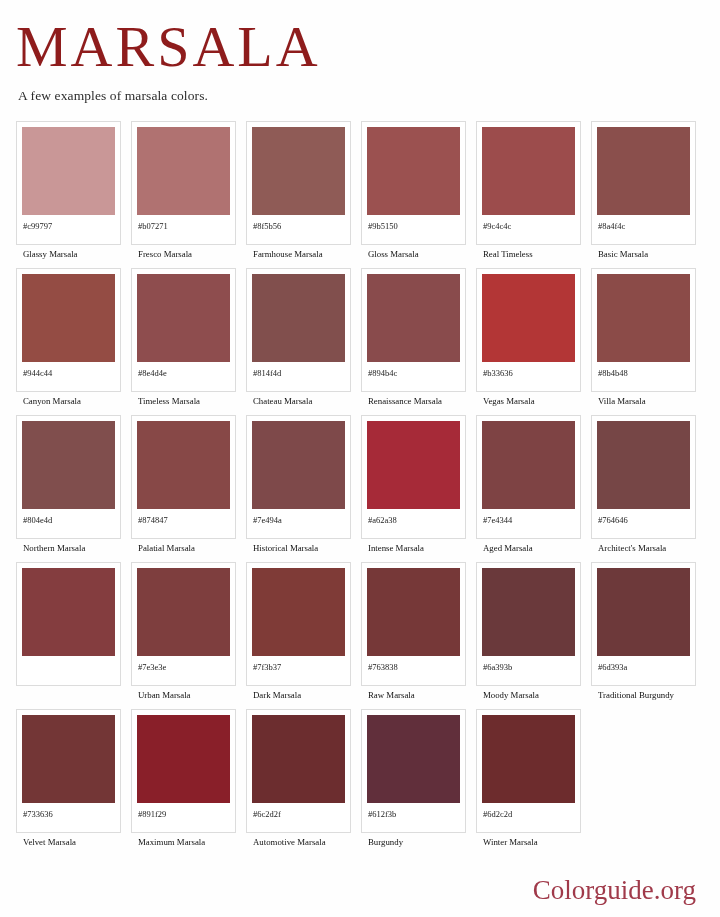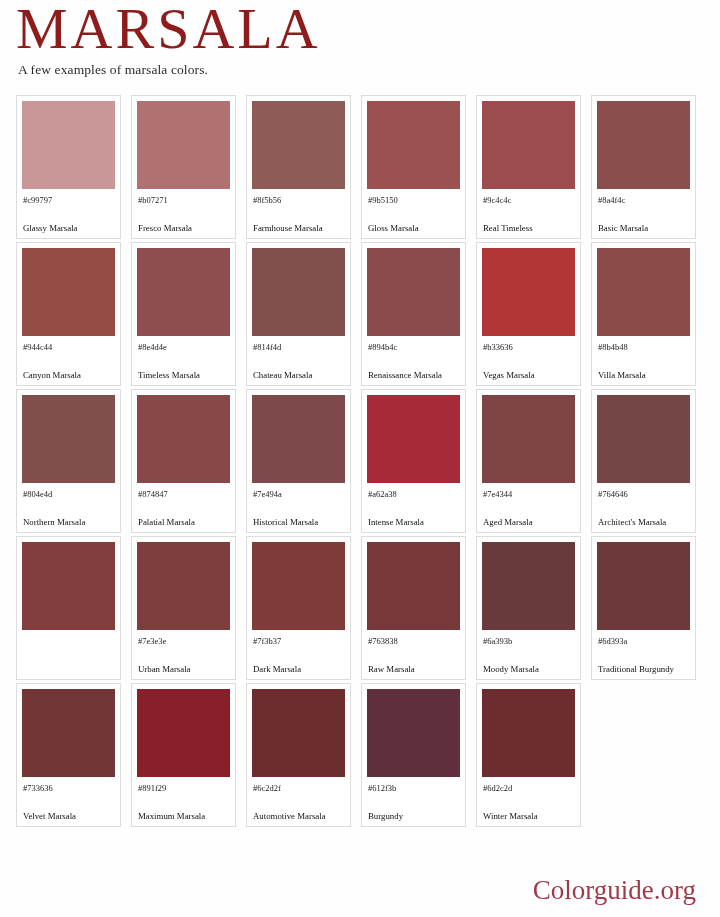--- a/index.html
+++ b/index.html
@@ -15,49 +15,50 @@
   }
   .page {
     position: relative;
     width: 720px;
     height: 917px;
     box-sizing: border-box;
     padding: 0 16px;
     background: #fefefe;
   }
   .header {
+    padding-top: 18px;
   }
   .title {
     font-family: "Liberation Serif", serif;
     font-size: 58px;
     line-height: 58px;
     letter-spacing: 3px;
     color: #8e1c1c;
     margin: 0;
     font-weight: 400;
   }
   .subtitle {
     font-family: "Liberation Serif", serif;
     font-size: 13.5px;
     color: #2c2c2c;
-    margin: 4px 0 0 2px;
+    margin: 12px 0 0 2px;
     letter-spacing: 0.1px;
   }
   .grid {
     margin-top: 17px;
     display: grid;
     grid-template-columns: repeat(6, 105px);
     grid-auto-rows: 136px;
     column-gap: 10px;
     row-gap: 11px;
   }
   .swatch-card {
     box-sizing: border-box;
     width: 105px;
-    height: 144px;
+    height: 124px;
     border: 1px solid #dcdcdc;
     background: #ffffff;
     padding: 5px 5px 0 5px;
     display: flex;
     flex-direction: column;
   }
   .swatch-color {
     width: 100%;
     height: 88px;
     flex: 0 0 88px;

